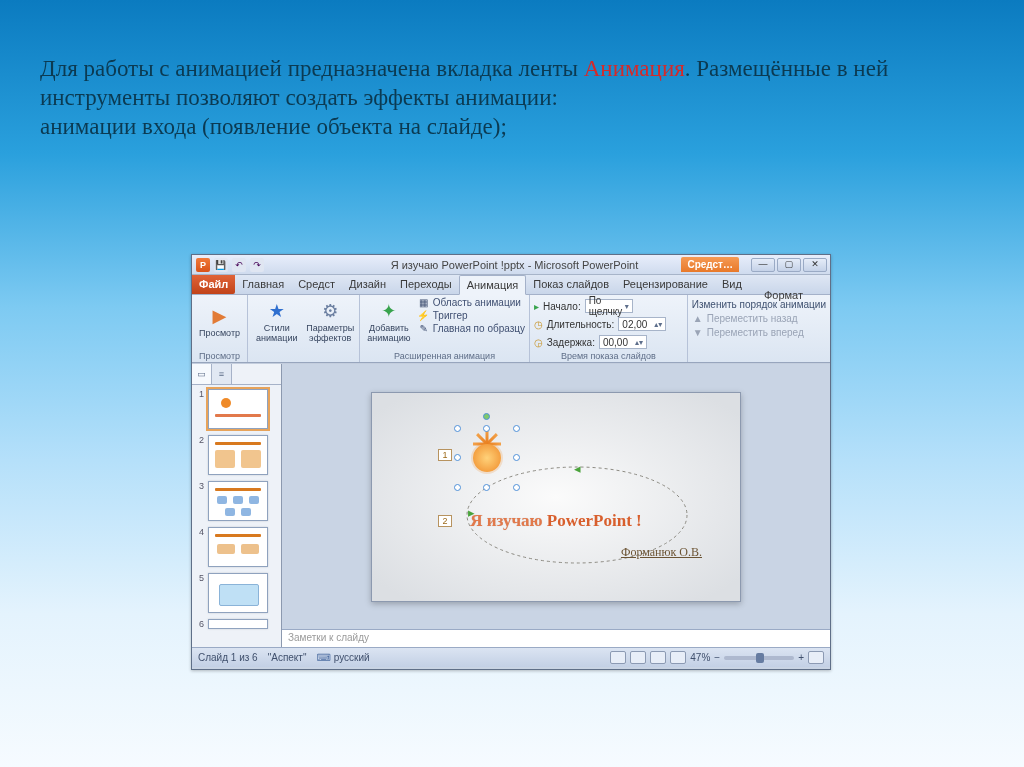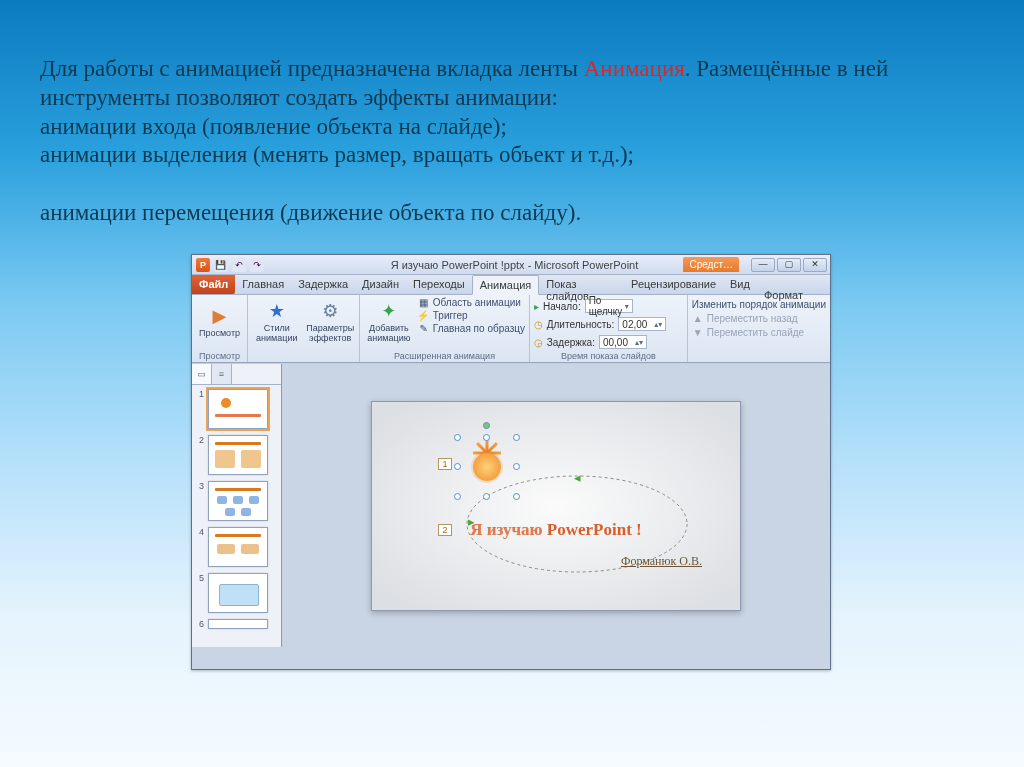--- a/index.html
+++ b/index.html
@@ -55,20 +55,21 @@
     display: flex; align-items: center; justify-content: center;
     color: #fff; font-size: 9px; font-weight: bold;
   }
   .qat-btn { width: 14px; height: 14px; background: #e0e6f2; border-radius: 2px; display:flex;align-items:center;justify-content:center;font-size:9px;color:#405; }
   .tb-title { position:absolute; left:0; right:0; text-align:center; font-size:11px; color:#444; pointer-events:none;margin-left:7px; }
   .tb-right { margin-left:auto; display:flex; gap:2px; padding-right:3px; align-items:center; }
   .context-tab {
     background: linear-gradient(#f59a54,#e8792a);
     color:#fff; font-size:10px; padding:2px 6px; border-radius:2px 2px 0 0;
     margin-right:10px;
+    font-weight:bold;
   }
   .winbtn {
     width: 24px; height: 14px;
     background: linear-gradient(#e5ecf8,#c5d2e8);
     border: 1px solid #9aaac5;
     border-radius: 2px;
     text-align: center; line-height: 11px; font-size:9px;
   }
 
   
@@ -228,23 +229,22 @@
   .view-btn { width:16px;height:13px;border:1px solid #8c9ab3;background:#e8eef8;border-radius:2px;}
   .zoom-track { width:70px;height:4px;background:#aeb9cf;position:relative;border-radius:2px;}
   .zoom-thumb { position:absolute; top:-3px; left:32px; width:8px;height:10px;background:#667ca1;border-radius:2px;}
 </style>
 </head>
 <body>
 
 <div class="intro-text">
   <span>Для работы с анимацией предназначена вкладка ленты </span><span class="red">Анимация</span><span>. Размещённые в ней инструменты позволяют создать  эффекты анимации:</span><br>
   <span>анимации входа (появление объекта на слайде);</span><br>
-  <span>анимации выделения (менять размер, вращать объект и т.д.);</span><br>
   <br>
-  <span>анимации перемещения (движение объекта по слайду).</span>
+  <br>
 </div>
 
 <div class="pp-window">
 
   <div class="titlebar">
     <div class="tb-left">
       <div class="pp-logo">P</div>
       <div class="qat-btn">💾</div>
       <div class="qat-btn">↶</div>
       <div class="qat-btn">↷</div>
@@ -254,21 +254,21 @@
       <div class="context-tab">Средст…</div>
       <div class="winbtn">—</div>
       <div class="winbtn">▢</div>
       <div class="winbtn">✕</div>
     </div>
   </div>
 
   <div class="tabs">
     <div class="tab file">Файл</div>
     <div class="tab">Главная</div>
-    <div class="tab">Задержка</div>
+    <div class="tab">Средст</div>
     <div class="tab">Дизайн</div>
     <div class="tab">Переходы</div>
     <div class="tab active">Анимация</div>
     <div class="tab">Показ слайдов</div>
     <div class="tab">Рецензирование</div>
     <div class="tab">Вид</div>
     <div class="tab format">Формат</div>
   </div>
 
   <div class="ribbon">
@@ -356,21 +356,21 @@
     <div class="rgroup" style="flex:1;border-right:none">
       <div class="rgroup-body">
         <div class="vlist" style="gap:3px;padding-top:2px">
           <div class="mini-row" style="color:#3f5170">Изменить порядок анимации</div>
           <div class="mini-row" style="color:#9aa4b6">
               <span class="mi">▲</span>
               <span>Переместить назад</span>
             </div>
           <div class="mini-row" style="color:#9aa4b6">
               <span class="mi">▼</span>
-              <span>Переместить слайде</span>
+              <span>Переместить вперед</span>
             </div>
         </div>
       </div>
       <div class="rgroup-label">&nbsp;</div>
     </div>
   </div>
 
   <div class="workspace">
     <div class="thumbs-col">
       <div class="thumbs-tabs">
@@ -464,17 +464,36 @@
                 <div class="handle h-br"></div>
             </div>
           </div>
 
           <div class="slide-title">
             <span class="t1">Я изучаю </span><span class="t2">PowerPoint !</span>
           </div>
           <div class="slide-author">Форманюк О.В.</div>
         </div>
       </div>
+      <div class="notes">Заметки к слайду</div>
     </div>
   </div>
 
+  <div class="statusbar">
+    <span>Слайд 1 из 6</span>
+    <span>"Аспект"</span>
+    <span><span style="color:#4f6fa3">⌨</span> <span>русский</span></span>
+    <div class="right">
+      <div class="view-btn"></div>
+      <div class="view-btn"></div>
+      <div class="view-btn"></div>
+      <div class="view-btn"></div>
+      <span>47%</span>
+      <span>−</span>
+      <div class="zoom-track">
+          <div class="zoom-thumb"></div>
+        </div>
+      <span>+</span>
+      <div class="view-btn"></div>
+    </div>
+  </div>
 
 </div>
 
 </body></html>

